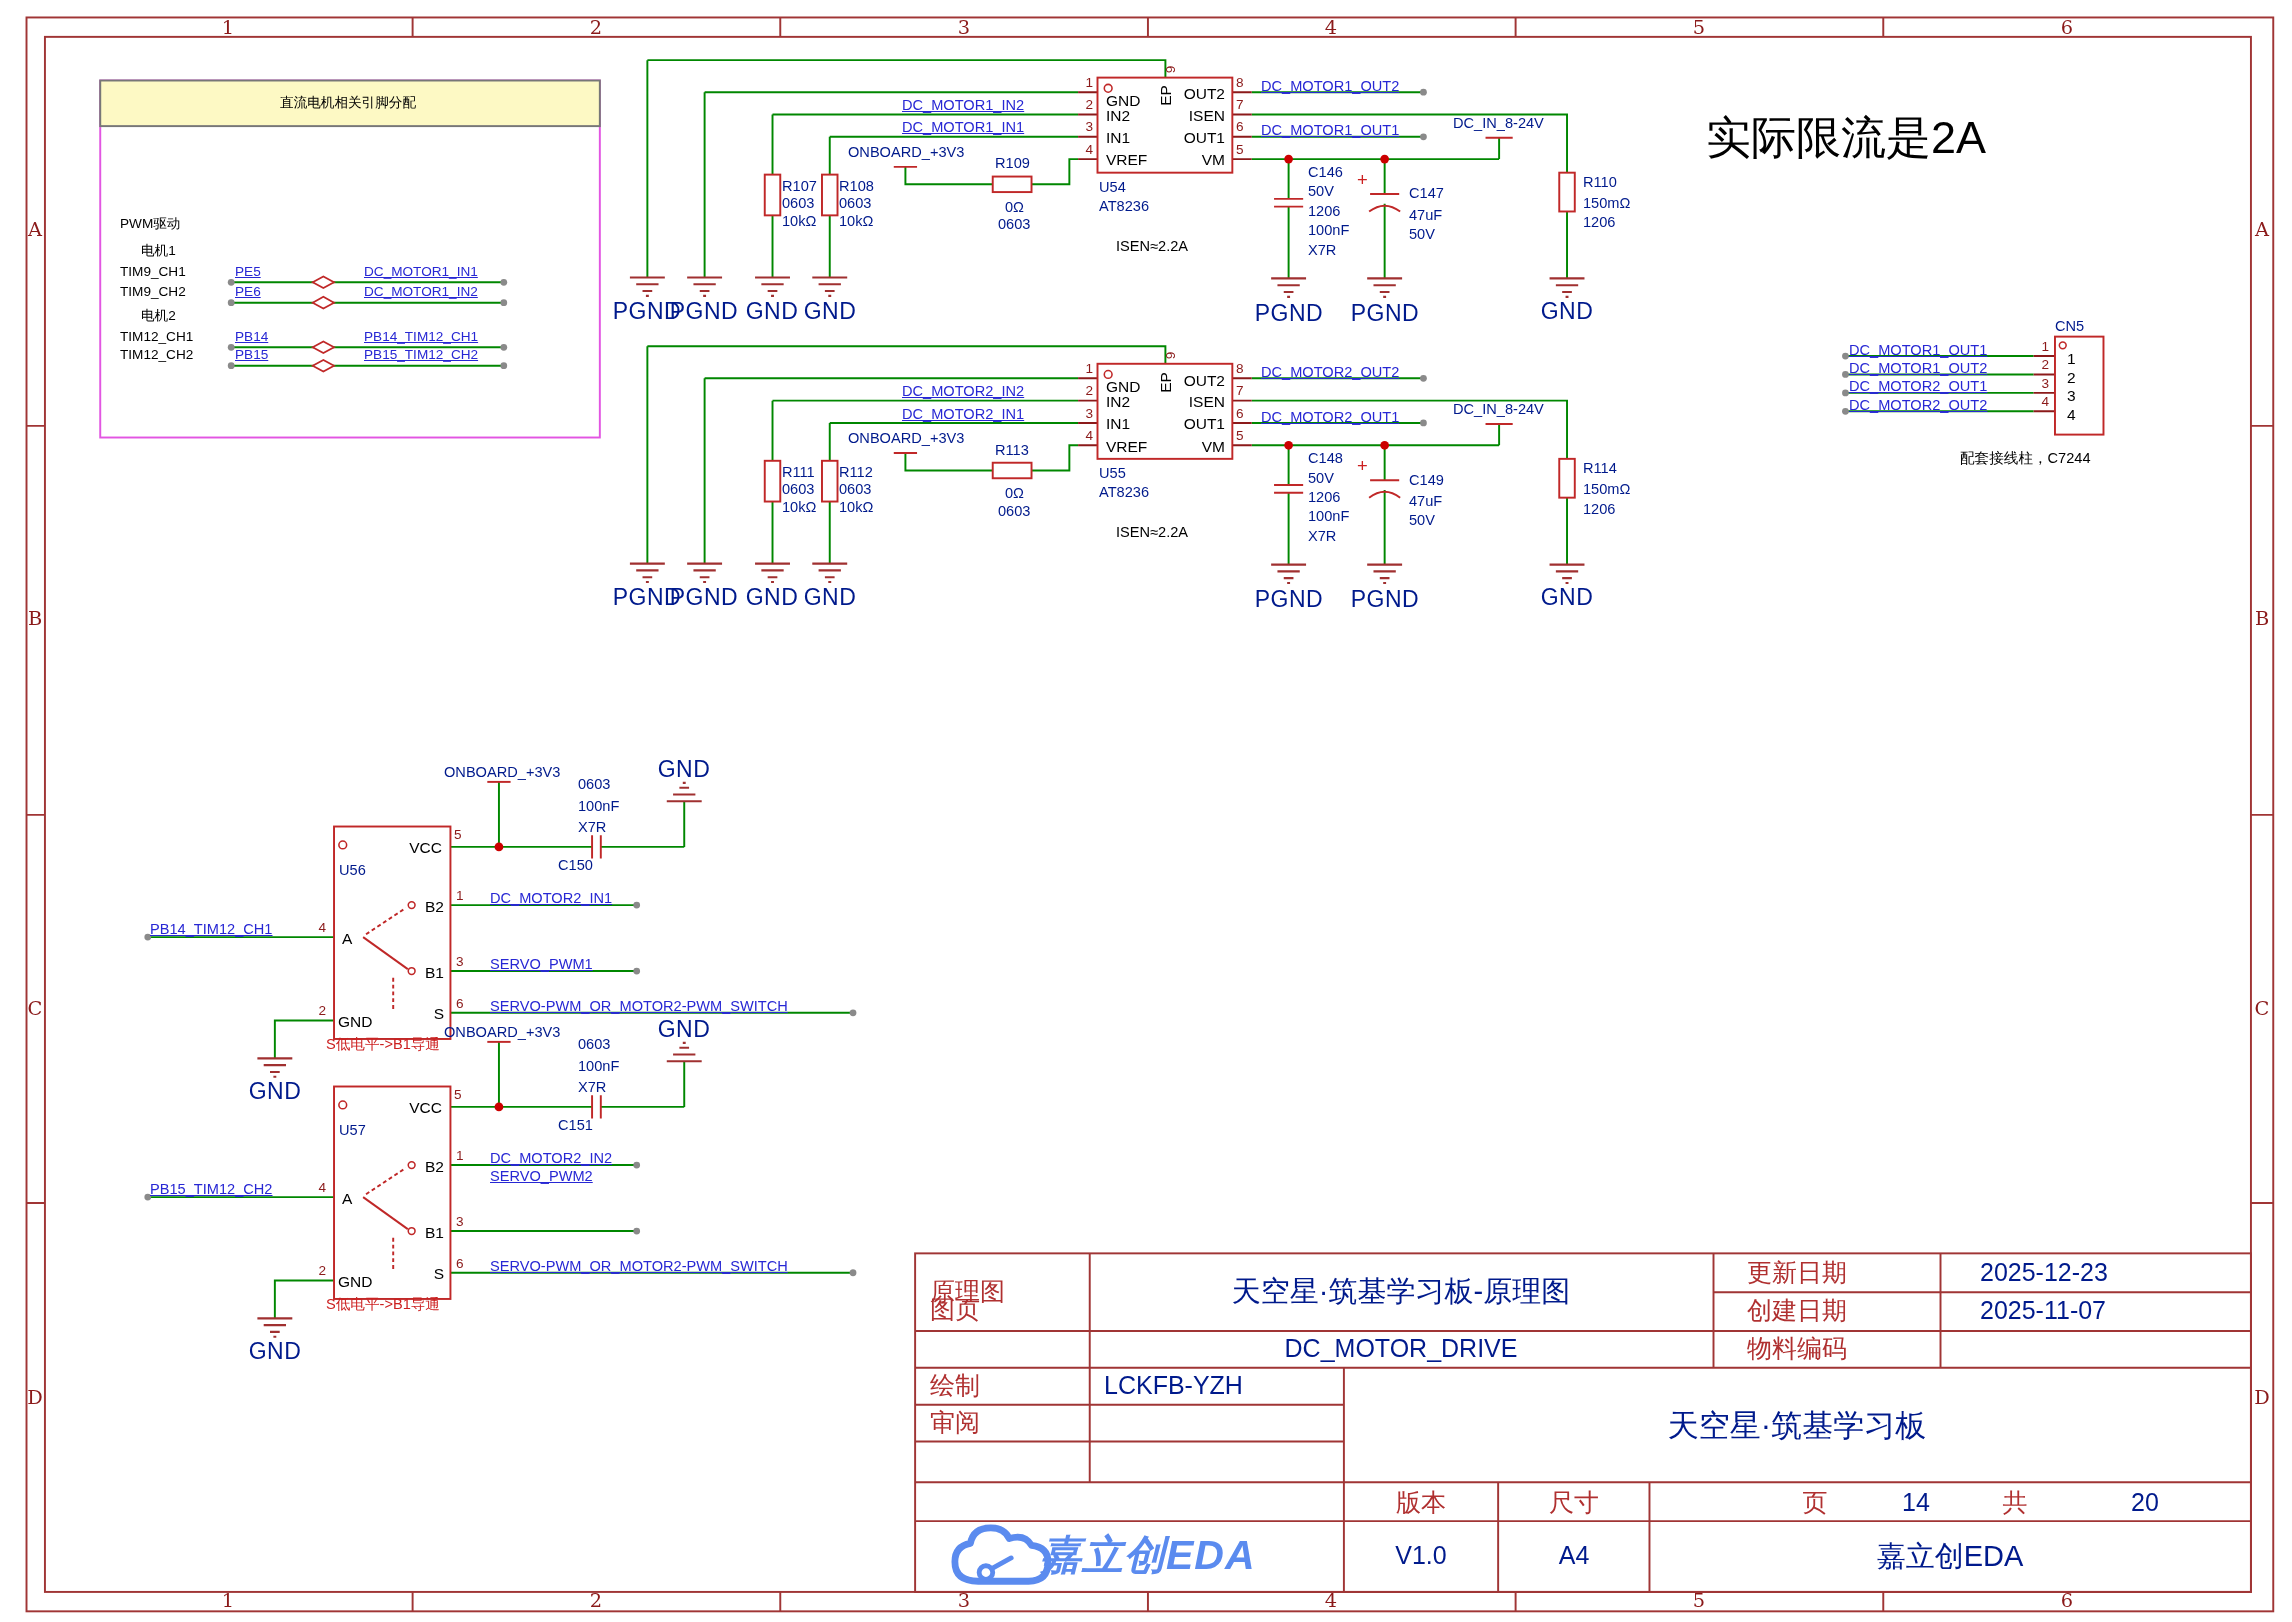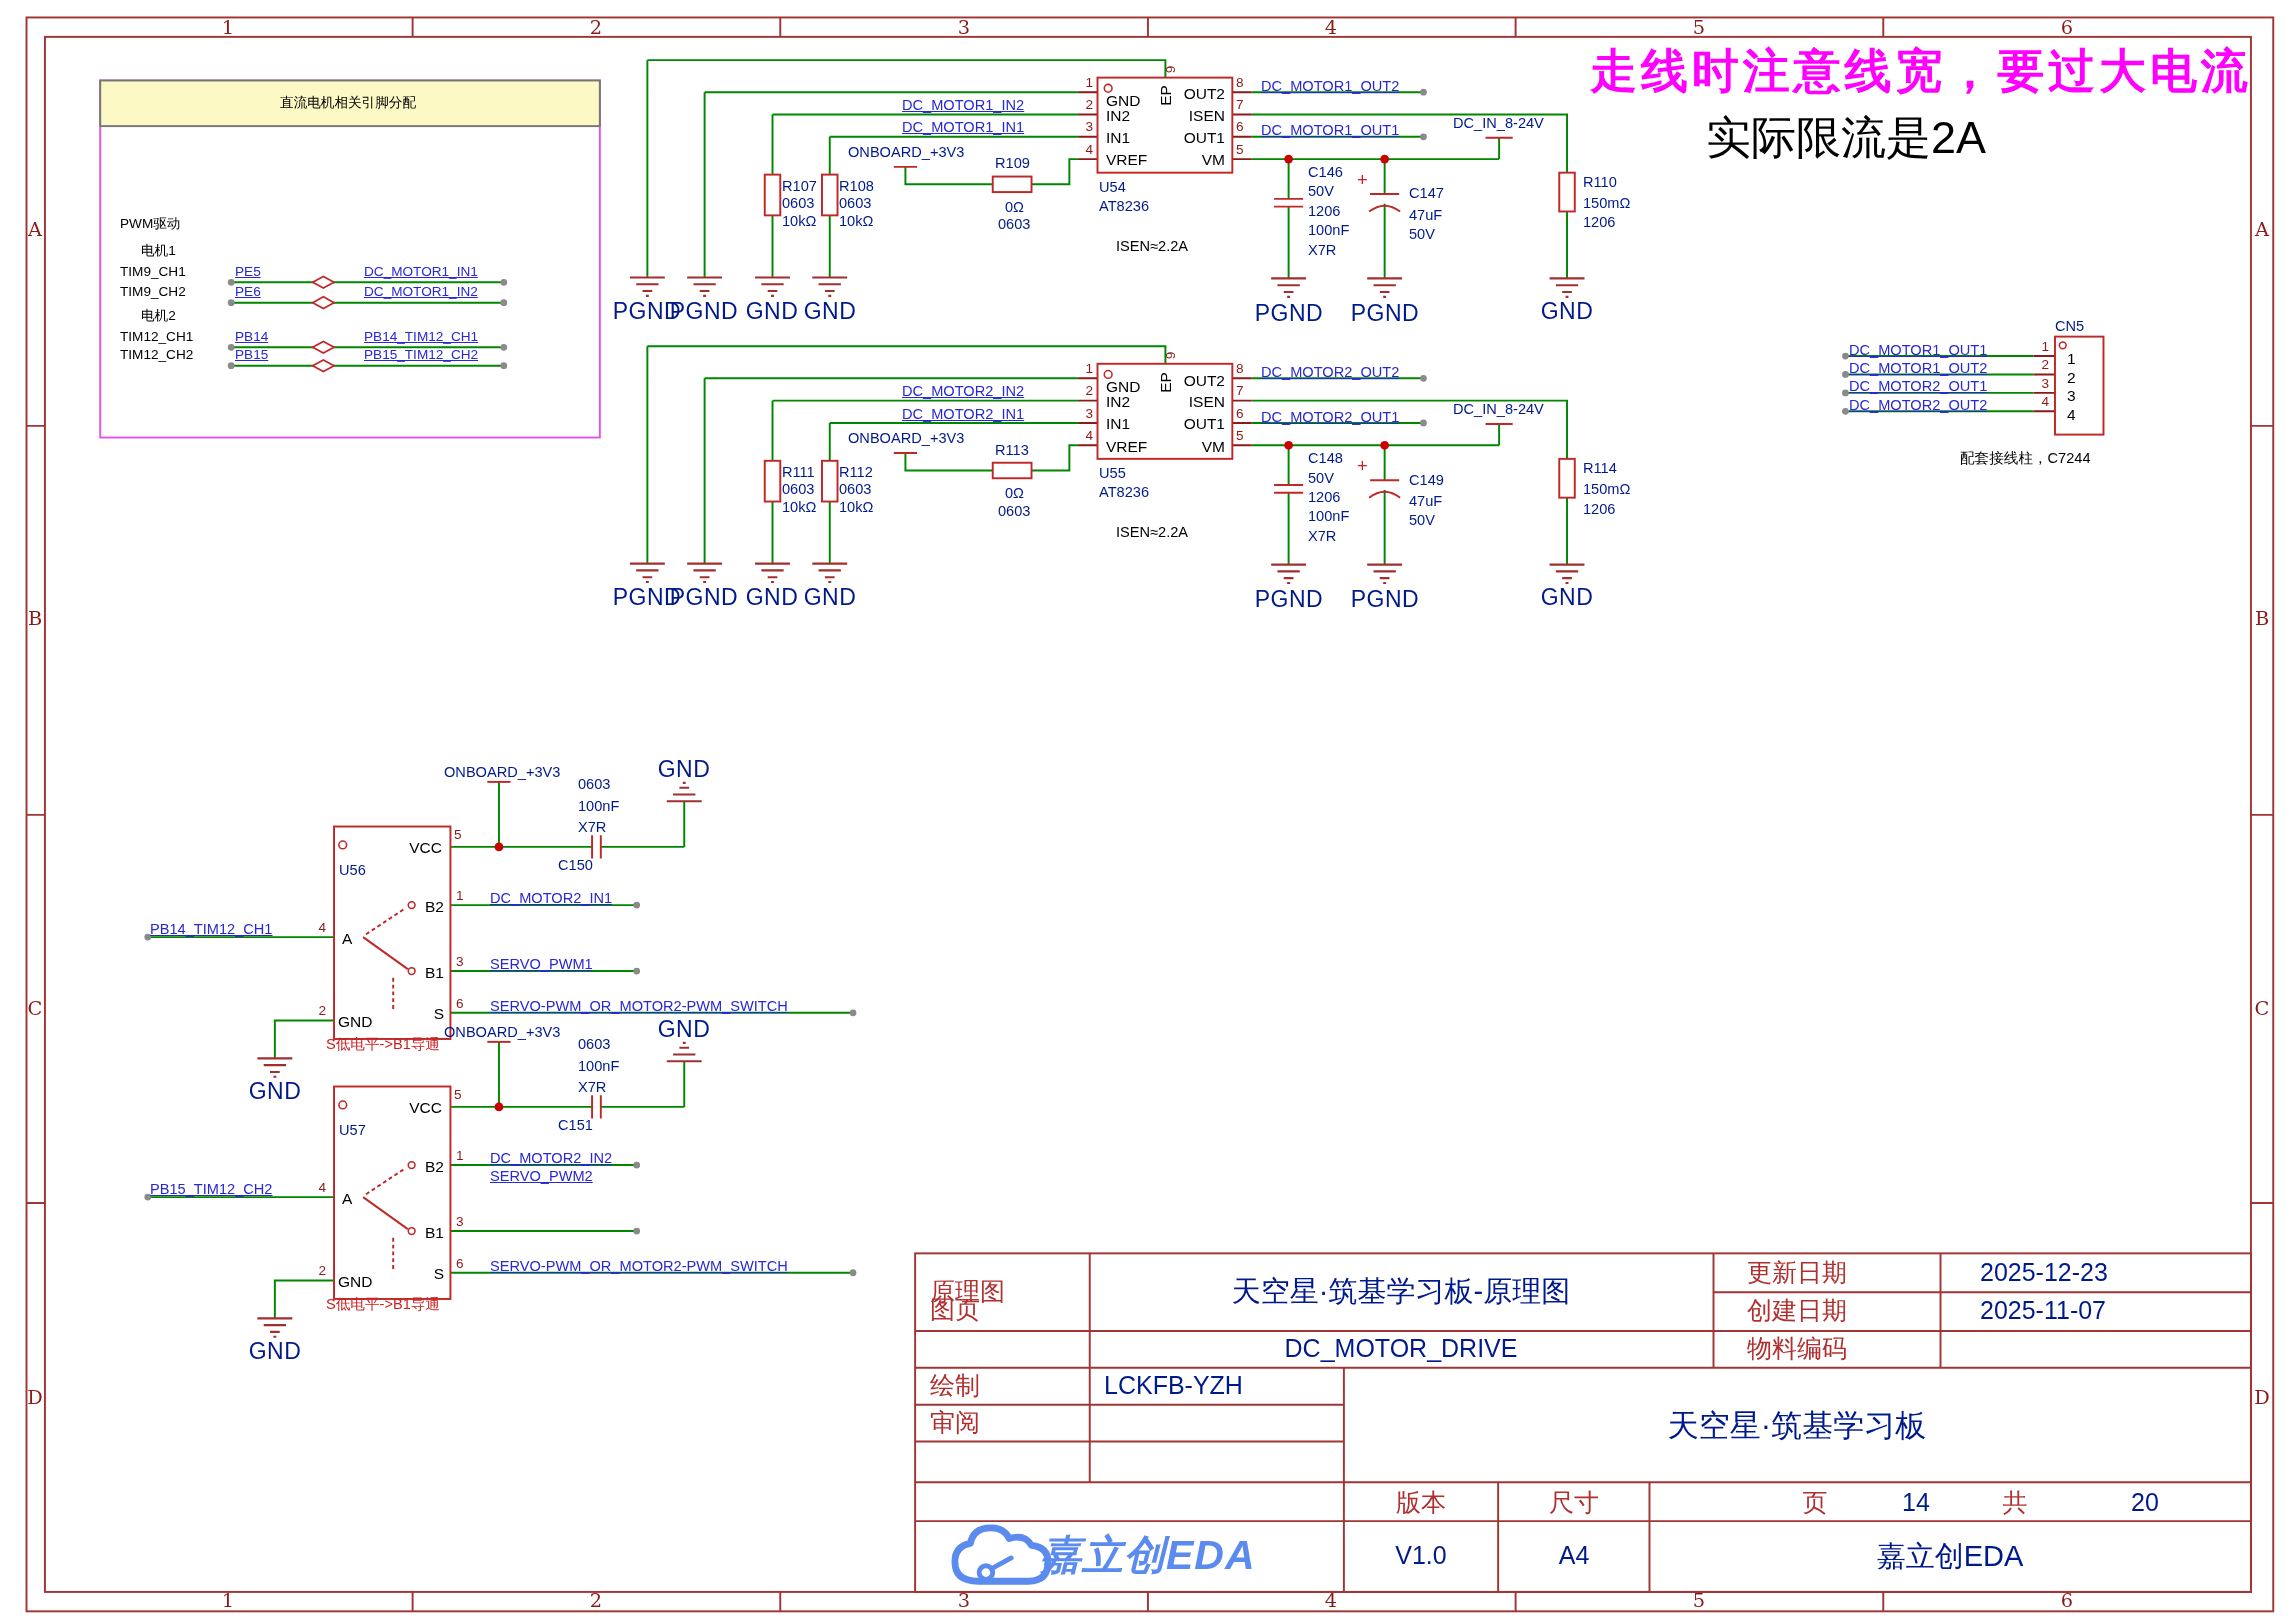--- a/index.html
+++ b/index.html
@@ -237,21 +237,20 @@
 <span class="t zone cx" style="left:2067px;top:1590px">6</span>
 <span class="t zone cx" style="left:35px;top:219px">A</span>
 <span class="t zone cx" style="left:35px;top:608px">B</span>
 <span class="t zone cx" style="left:35px;top:998px">C</span>
 <span class="t zone cx" style="left:35px;top:1387px">D</span>
 <span class="t zone cx" style="left:2262px;top:219px">A</span>
 <span class="t zone cx" style="left:2262px;top:608px">B</span>
 <span class="t zone cx" style="left:2262px;top:998px">C</span>
 <span class="t zone cx" style="left:2262px;top:1387px">D</span>
 
-<span class="t mag" style="left:1590px;top:45px">走线时注意线宽，要过大电流</span>
 <span class="t blkbig" style="left:1706px;top:113px">实际限流是2A</span>
 
 <span class="t f14 cx" style="left:348px;top:96px">直流电机相关引脚分配</span>
 <span class="t f14" style="left:120px;top:217px">PWM驱动</span>
 <span class="t f14" style="left:141px;top:244px">电机1</span>
 <span class="t f14" style="left:120px;top:265px">TIM9_CH1</span>
 <span class="t f14 net" style="left:235px;top:265px">PE5</span>
 <span class="t f14 net" style="left:364px;top:265px">DC_MOTOR1_IN1</span>
 <span class="t f14" style="left:120px;top:285px">TIM9_CH2</span>
 <span class="t f14 net" style="left:235px;top:285px">PE6</span>

